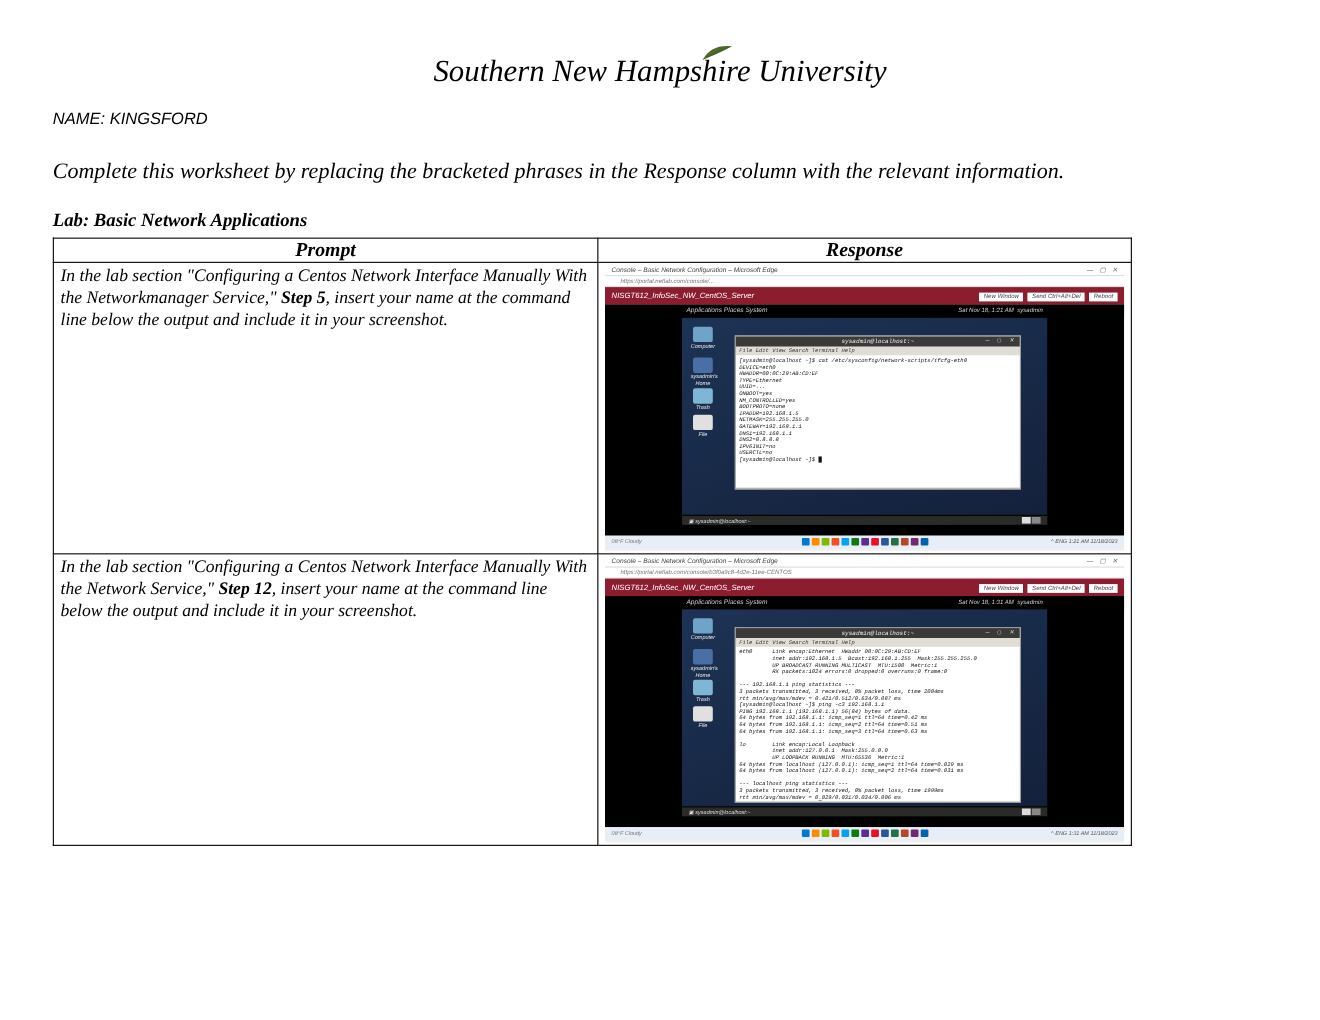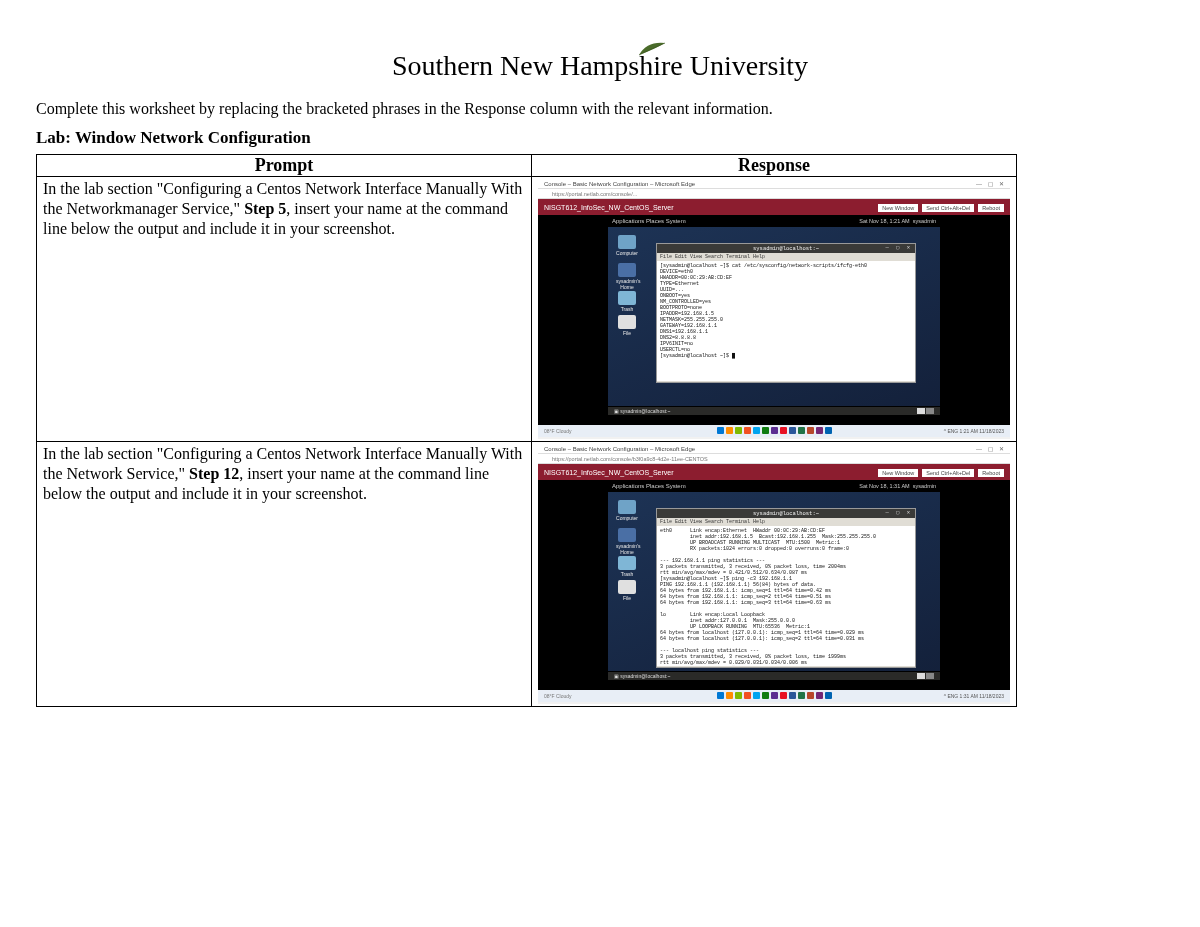--- a/index.html
+++ b/index.html
@@ -5,21 +5,22 @@
   * { box-sizing: border-box; margin: 0; padding: 0; }
   body {
     background: #fff;
     font-family: "Times New Roman", Times, serif;
     color: #000;
     width: 1200px;
     height: 927px;
     position: relative;
   }
   .page {
-    padding: 40px 36px;
+    padding: 40px 48px;
+    font-style: italic;
   }
   .logo-wrap {
     text-align: center;
     margin-top: 10px;
     margin-bottom: 18px;
   }
   .logo {
     display: inline-block;
     position: relative;
     font-size: 28px;
@@ -39,22 +40,22 @@
     font-size: 18px;
     margin-bottom: 6px;
   }
   .name-line {
     font-family: Arial, Helvetica, sans-serif;
     font-size: 15px;
     margin-top: 0;
     margin-bottom: 28px;
   }
   .instructions {
-    font-size: 16px;
-    margin-bottom: 10px;
+    font-size: 20px;
+    margin-bottom: 22px;
   }
   .lab-heading {
     font-weight: bold;
     font-size: 17px;
     margin-bottom: 6px;
   }
   table.worksheet {
     border-collapse: collapse;
     width: 980px;
     table-layout: fixed;
@@ -222,24 +223,27 @@
         <svg viewBox="0 0 30 18" width="30" height="18">
           <path d="M2 16 Q10 2 28 4 Q18 10 2 16 Z" fill="#4a6b2a"></path>
           <path d="M2 16 Q14 10 28 4" stroke="#3a5520" stroke-width="0.6" fill="none"></path>
         </svg>
       </span>
       <span>Southern New Hampshire University</span>
     </span>
   </div>
 
 
+  <div class="name-line">
+    <span>NAME: </span><span>KINGSFORD</span>
+  </div>
 
   <div class="instructions">Complete this worksheet by replacing the bracketed phrases in the Response column with the relevant information.</div>
 
-  <div class="lab-heading">Lab: Window Network Configuration</div>
+  <div class="lab-heading">Lab: Basic Network Applications</div>
 
   <table class="worksheet">
     <colgroup>
       <col class="prompt-col">
         <col class="response-col">
     </colgroup>
     <thead>
       <tr>
         <th>Prompt</th>
         <th>Response</th>

